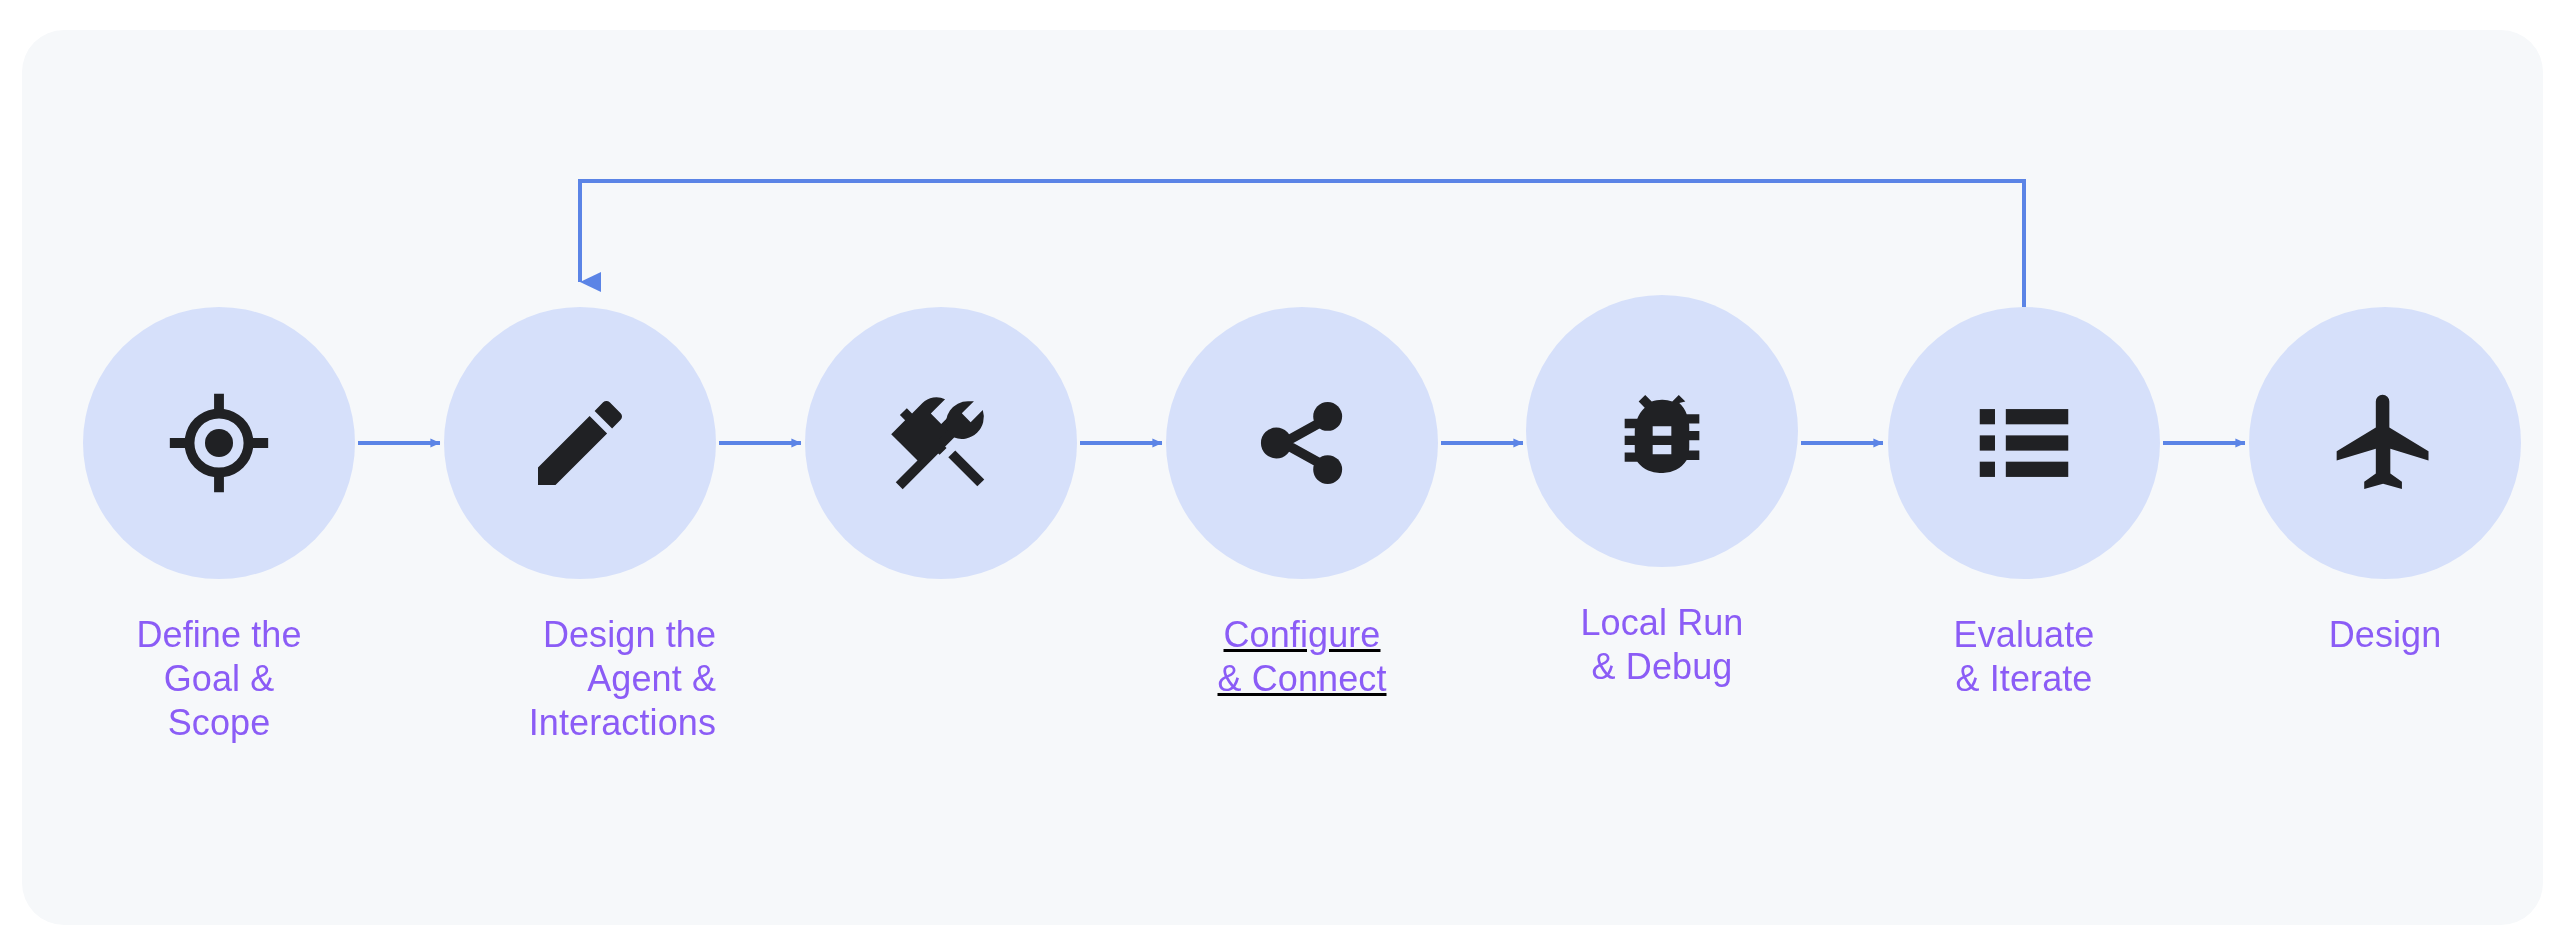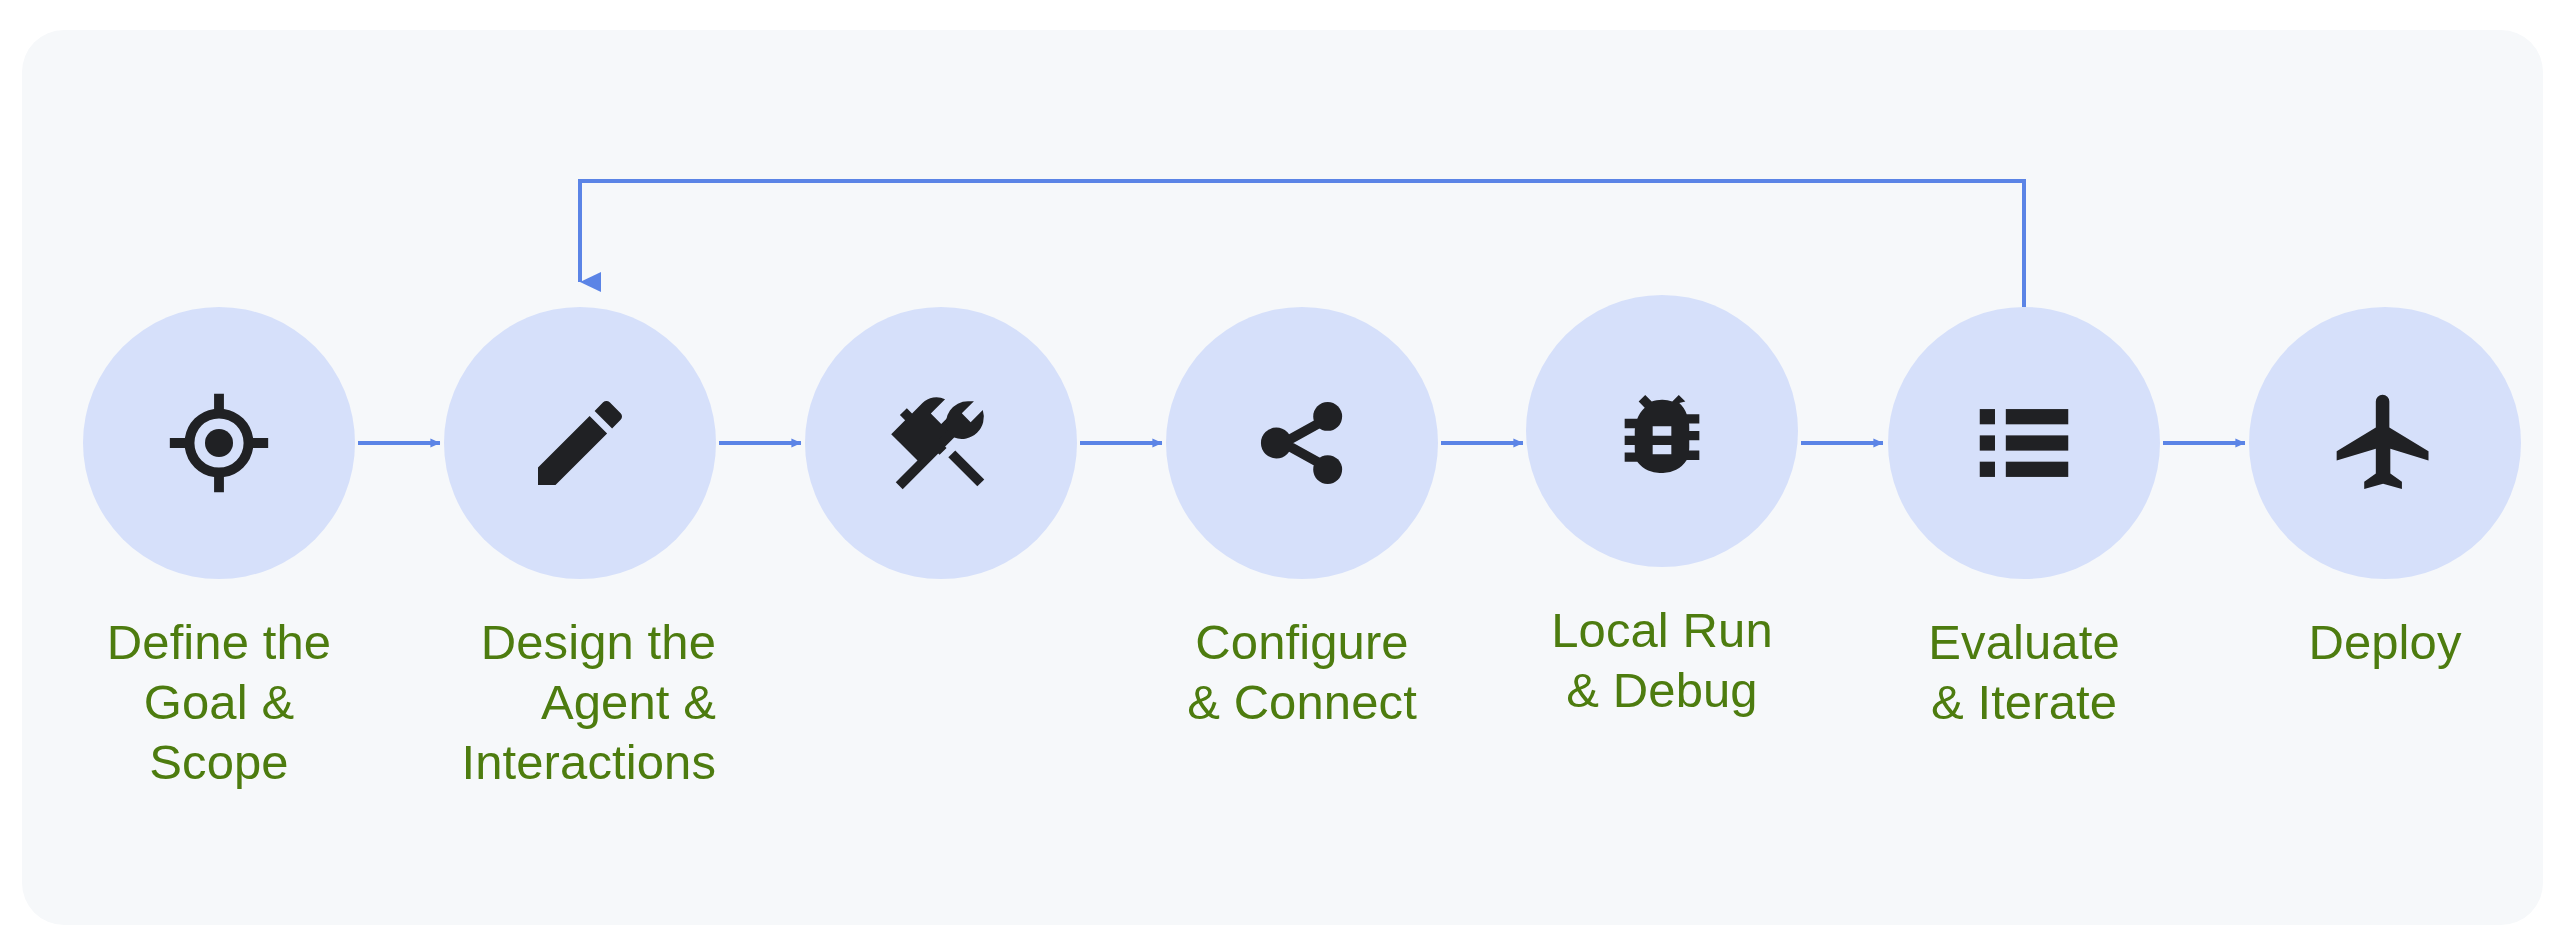--- a/index.html
+++ b/index.html
@@ -27,23 +27,23 @@
     width:272px; height:272px;
     border-radius:50%;
     background:#d6e0fa;
     display:flex;
     align-items:center;
     justify-content:center;
   }
   .circle svg { display:block; }
   .label {
     margin-top:34px;
-    font-size:49px;
+    font-size:36px;
     line-height:1.22;
-    color:#4d7c0f;
+    color:#8b5cf6;
     letter-spacing:.1px;
     white-space:pre-line;
   }
 
   svg.wires {
     position:absolute;
     left:0; top:0;
     width:2566px; height:952px;
     overflow:visible;
     pointer-events:none;
@@ -112,21 +112,21 @@
         <span>
           <svg width="118" height="118" viewBox="0 0 24 24" fill="#202124">
             <path d="M1.87 10.22 4.7 7.39l-1.06-1.06 1.41-1.41 1.06 1.06 2.12-2.12a4 4 0 0 1 4.6-.76l-2.9 2.9 2.12 2.12 2.9-2.9a4 4 0 0 1-.76 4.6l-2.12 2.12 1.06 1.06-1.42 1.41-1.06-1.06-2.82 2.83-3.96-3.96z"></path>
             <path d="M17.5 3.5a4.5 4.5 0 0 0-4.24 6.02L2.8 19.98l1.41 1.41L14.68 10.9A4.5 4.5 0 0 0 20.5 5.3l-2.47 2.47-1.8-1.8L18.7 3.5h-1.2z"></path>
             <path d="m14.9 13.5 5.9 5.9-1.41 1.41-5.9-5.9z"></path>
           </svg>
         </span>
       </div>
     </div>
 
-    <div class="node" style="left:1144px; top:277px;">
+    <div class="node" style="left:1144px; top:277px;text-decoration:underline;">
       <div class="circle">
         <span>
           <svg width="112" height="112" viewBox="0 0 24 24" fill="none">
             <path d="M8 12 17 7M8 12l9 5" stroke="#202124" stroke-width="2.1"></path>
             <circle cx="6.5" cy="12" r="3.3" fill="#202124"></circle>
             <circle cx="17.5" cy="6.3" r="3.1" fill="#202124"></circle>
             <circle cx="17.5" cy="17.7" r="3.1" fill="#202124"></circle>
           </svg>
         </span>
       </div>
@@ -164,17 +164,17 @@
     </div>
 
     <div class="node" style="left:2227px; top:277px;">
       <div class="circle">
         <span>
           <svg width="116" height="116" viewBox="0 0 24 24" fill="#202124">
             <path d="M21 15.6v-1.9l-8.1-4.9V3.4a1.4 1.4 0 1 0-2.8 0v5.4L2 13.7v1.9l8.1-2.4v5.1L7.7 20v1.5l3.9-1.05L15.5 21.5V20l-2.4-1.7v-5.1L21 15.6z"></path>
           </svg>
         </span>
       </div>
-      <div class="label">Deploy</div>
+      <div class="label">Design</div>
     </div>
 
   </div>
 </div>
 
 </body></html>

